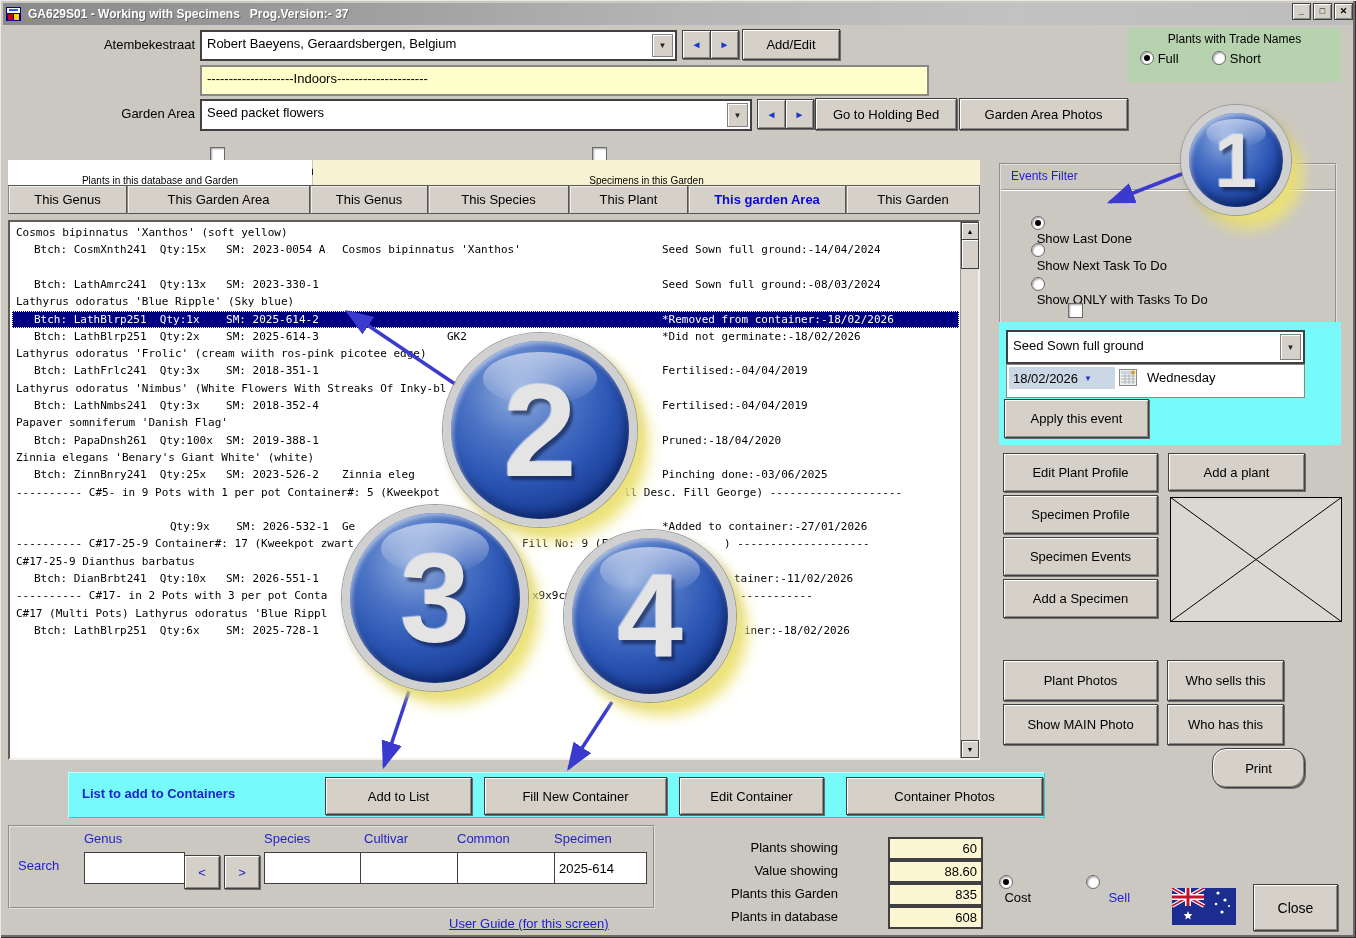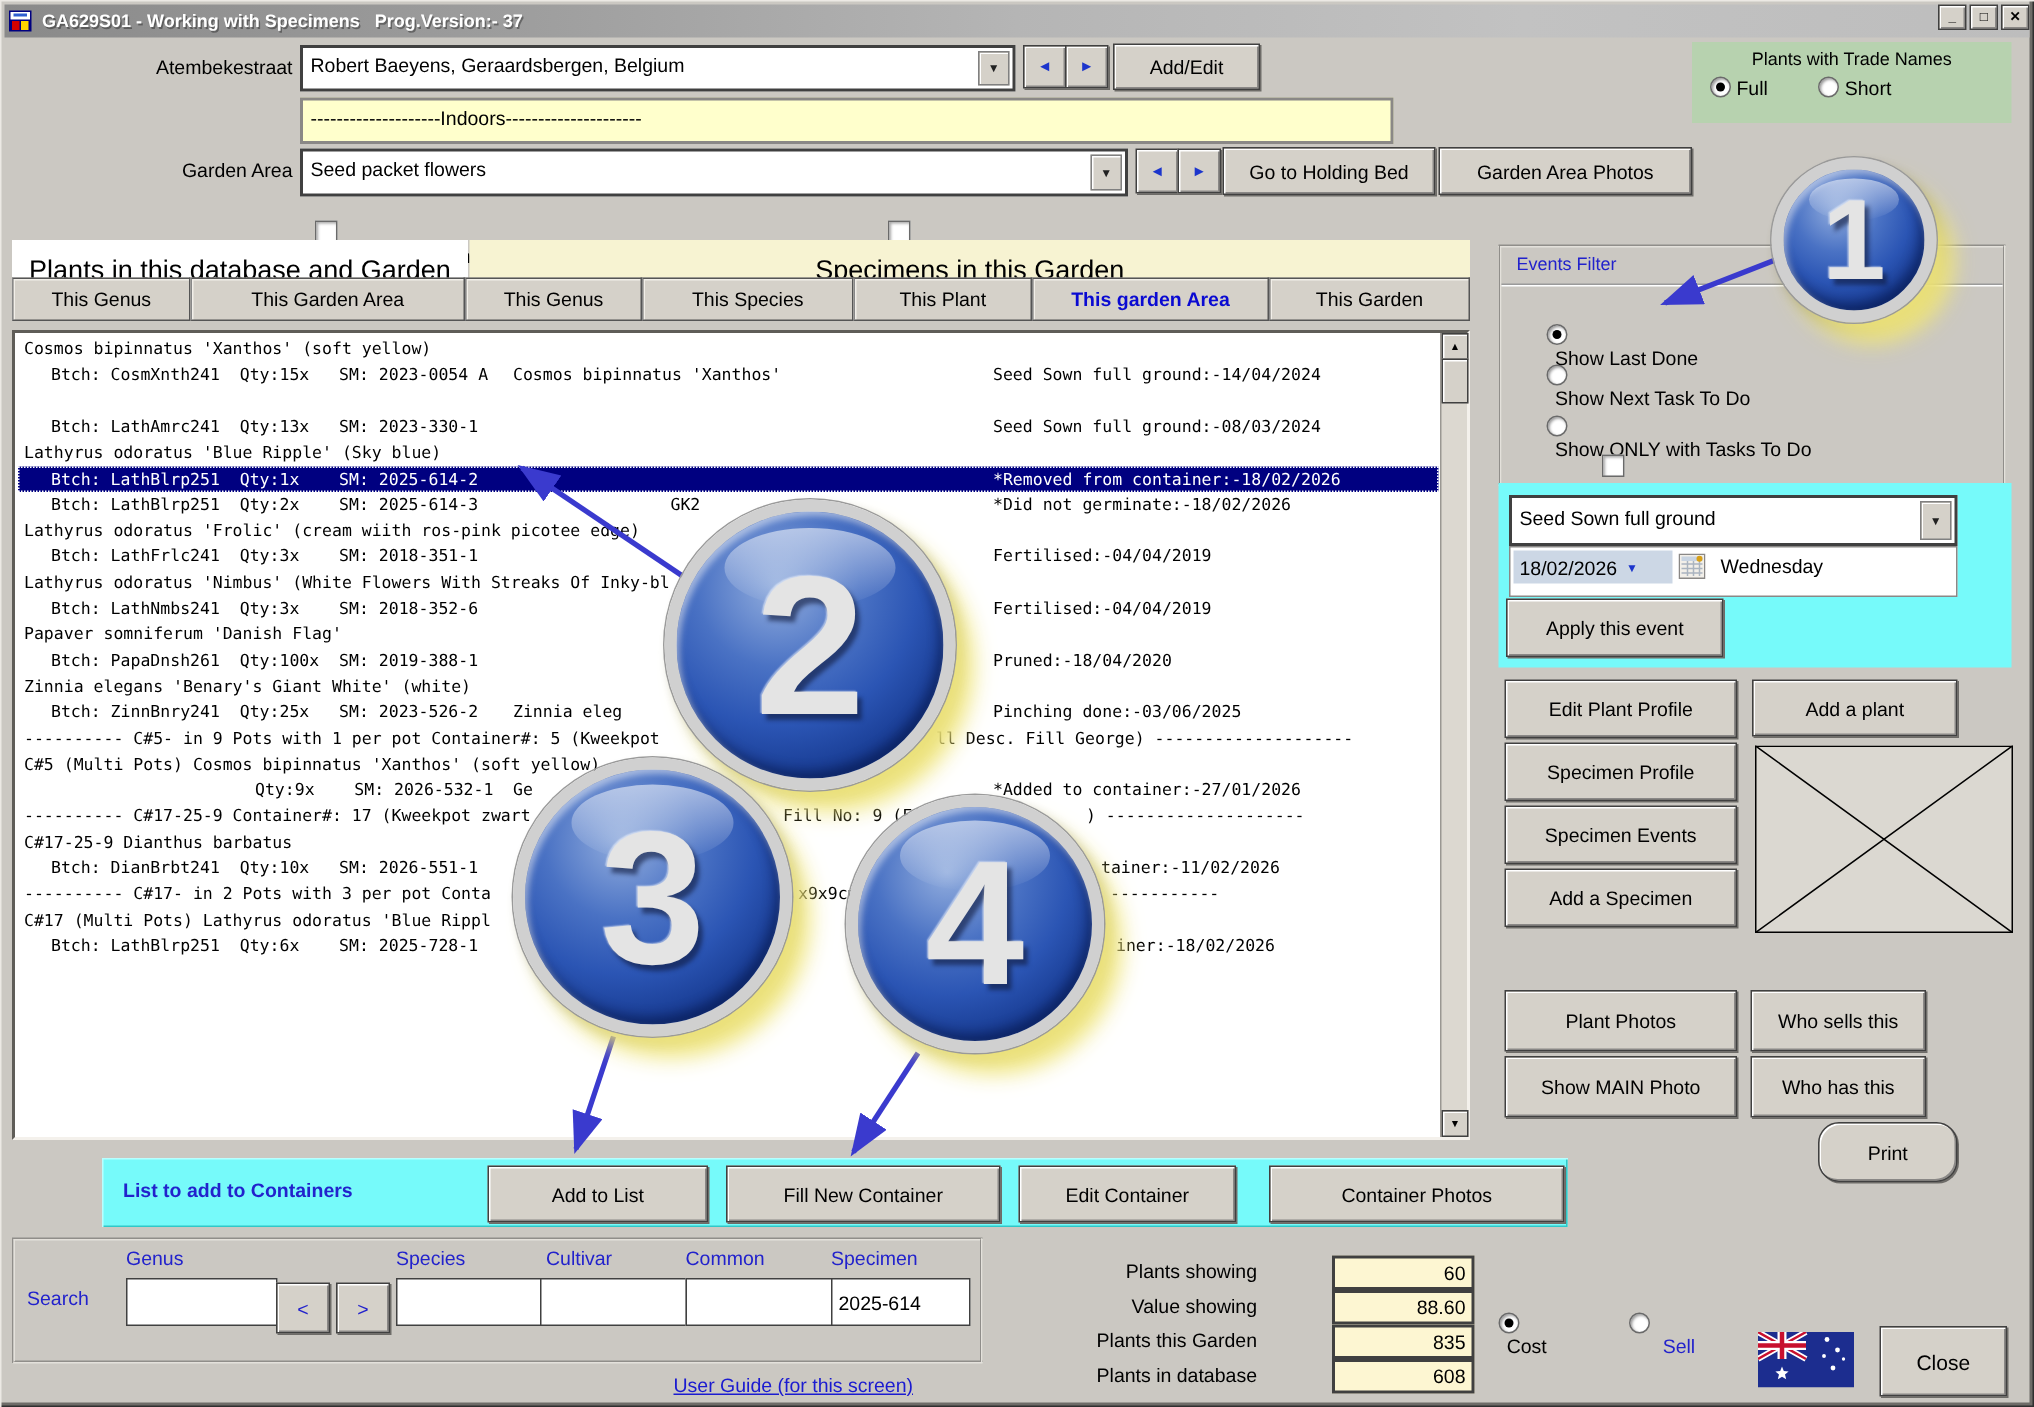--- a/index.html
+++ b/index.html
@@ -29,21 +29,21 @@
   .navbtn{font-size:10px;color:#1c35cc;}
   .lbl{position:absolute;white-space:pre;}
   .r{text-align:right;}
   .radio{display:inline-block;width:12px;height:12px;border-radius:50%;background:#fff;
     border:1px solid #6a6a6a;box-shadow:inset 1px 1px 2px #9a9a9a;vertical-align:-2px;position:relative;}
   .radio.on::after{content:"";position:absolute;left:3px;top:3px;width:6px;height:6px;border-radius:50%;background:#000;}
   .check{display:inline-block;width:13px;height:13px;background:#fff;border:1px solid #6a6a6a;
     box-shadow:inset 1px 1px 2px #a8a8a8;vertical-align:-2px;}
   .groove{position:absolute;border:2px groove #e4e1db;}
   
-  .hdrbox{position:absolute;top:160px;height:40px;display:flex;align-items:center;justify-content:center;font-size:18px;}
+  .hdrbox{position:absolute;top:160px;height:40px;display:flex;align-items:center;justify-content:center;font-size:10px;}
   .tabbar{position:absolute;left:8px;top:185px;height:31px;display:flex;}
   .tab{height:29px;background:#d5d1c9;border:1px solid #555;border-left:1px solid #888;
     box-shadow:inset 1px 1px 0 #f2efe9;display:flex;align-items:center;justify-content:center;
     font-size:13px;box-sizing:border-box;}
   .tab.active{color:#0a0ad2;font-weight:bold;}
   
   .list{position:absolute;left:8px;top:220px;width:972px;height:540px;background:#fff;
     border:2px solid;border-color:#5f5d58 #f4f1ec #f4f1ec #5f5d58;box-sizing:border-box;}
   .lrow{position:absolute;left:2px;right:19px;height:17px;
     font-family:"DejaVu Sans Mono","Liberation Mono",monospace;font-size:11px;line-height:17px;white-space:pre;}
@@ -167,27 +167,26 @@
     <div style="position:absolute;left:0;top:0;right:0;bottom:0;">
         <div class="lrow" style="top: 2px;"><span style="left: 4px;">Cosmos bipinnatus 'Xanthos' (soft yellow)</span></div>
         <div class="lrow" style="top: 19.3px;"><span style="left: 22px;">Btch: CosmXnth241  Qty:15x   SM: 2023-0054 A</span><span style="left: 330px;">Cosmos bipinnatus 'Xanthos'</span><span style="left: 650px;">Seed Sown full ground:-14/04/2024</span></div>
         <div class="lrow" style="top: 53.9px;"><span style="left: 22px;">Btch: LathAmrc241  Qty:13x   SM: 2023-330-1</span><span style="left: 650px;">Seed Sown full ground:-08/03/2024</span></div>
         <div class="lrow" style="top: 71.2px;"><span style="left: 4px;">Lathyrus odoratus 'Blue Ripple' (Sky blue)</span></div>
         <div class="lrow sel" style="top: 88.5px;"><span style="left: 22px;">Btch: LathBlrp251  Qty:1x    SM: 2025-614-2</span><span style="left: 650px;">*Removed from container:-18/02/2026</span></div>
         <div class="lrow" style="top: 105.8px;"><span style="left: 22px;">Btch: LathBlrp251  Qty:2x    SM: 2025-614-3</span><span style="left: 435px;">GK2</span><span style="left: 650px;">*Did not germinate:-18/02/2026</span></div>
         <div class="lrow" style="top: 123.1px;"><span style="left: 4px;">Lathyrus odoratus 'Frolic' (cream wiith ros-pink picotee edge)</span></div>
         <div class="lrow" style="top: 140.4px;"><span style="left: 22px;">Btch: LathFrlc241  Qty:3x    SM: 2018-351-1</span><span style="left: 650px;">Fertilised:-04/04/2019</span></div>
         <div class="lrow" style="top: 157.7px;"><span style="left: 4px;">Lathyrus odoratus 'Nimbus' (White Flowers With Streaks Of Inky-bl</span></div>
-        <div class="lrow" style="top: 175px;"><span style="left: 22px;">Btch: LathNmbs241  Qty:3x    SM: 2018-352-6</span><span style="left: 650px;">Fertilised:-04/04/2019</span></div>
+        <div class="lrow" style="top: 175px;"><span style="left: 22px;">Btch: LathNmbs241  Qty:3x    SM: 2018-352-4</span><span style="left: 650px;">Fertilised:-04/04/2019</span></div>
         <div class="lrow" style="top: 192.3px;"><span style="left: 4px;">Papaver somniferum 'Danish Flag'</span></div>
         <div class="lrow" style="top: 209.6px;"><span style="left: 22px;">Btch: PapaDnsh261  Qty:100x  SM: 2019-388-1</span><span style="left: 650px;">Pruned:-18/04/2020</span></div>
         <div class="lrow" style="top: 226.9px;"><span style="left: 4px;">Zinnia elegans 'Benary's Giant White' (white)</span></div>
         <div class="lrow" style="top: 244.2px;"><span style="left: 22px;">Btch: ZinnBnry241  Qty:25x   SM: 2023-526-2</span><span style="left: 330px;">Zinnia eleg</span><span style="left: 650px;">Pinching done:-03/06/2025</span></div>
         <div class="lrow" style="top: 261.5px;"><span style="left: 4px;">---------- C#5- in 9 Pots with 1 per pot Container#: 5 (Kweekpot</span><span style="left: 612px;">ll Desc. Fill George) --------------------</span></div>
-        <div class="lrow" style="top: 278.8px;"><span style="left: 4px;">C#5 (Multi Pots) Cosmos bipinnatus 'Xanthos' (soft yellow)</span></div>
         <div class="lrow" style="top: 296.1px;"><span style="left: 158px;">Qty:9x    SM: 2026-532-1</span><span style="left: 330px;">Ge</span><span style="left: 650px;">*Added to container:-27/01/2026</span></div>
         <div class="lrow" style="top: 313.4px;"><span style="left: 4px;">---------- C#17-25-9 Container#: 17 (Kweekpot zwart</span><span style="left: 510px;">Fill No: 9 (Fill</span><span style="left: 712px;">) --------------------</span></div>
         <div class="lrow" style="top: 330.7px;"><span style="left: 4px;">C#17-25-9 Dianthus barbatus</span></div>
         <div class="lrow" style="top: 348px;"><span style="left: 22px;">Btch: DianBrbt241  Qty:10x   SM: 2026-551-1</span><span style="left: 722px;">tainer:-11/02/2026</span></div>
         <div class="lrow" style="top: 365.3px;"><span style="left: 4px;">---------- C#17- in 2 Pots with 3 per pot Conta</span><span style="left: 520px;">x9x9cm)</span><span style="left: 728px;">-----------</span></div>
         <div class="lrow" style="top: 382.6px;"><span style="left: 4px;">C#17 (Multi Pots) Lathyrus odoratus 'Blue Rippl</span></div>
         <div class="lrow" style="top: 399.9px;"><span style="left: 22px;">Btch: LathBlrp251  Qty:6x    SM: 2025-728-1</span><span style="left: 732px;">iner:-18/02/2026</span></div>
       </div>
     <div class="vscroll">
       <div class="sbtn" style="top:0;">▲</div>

